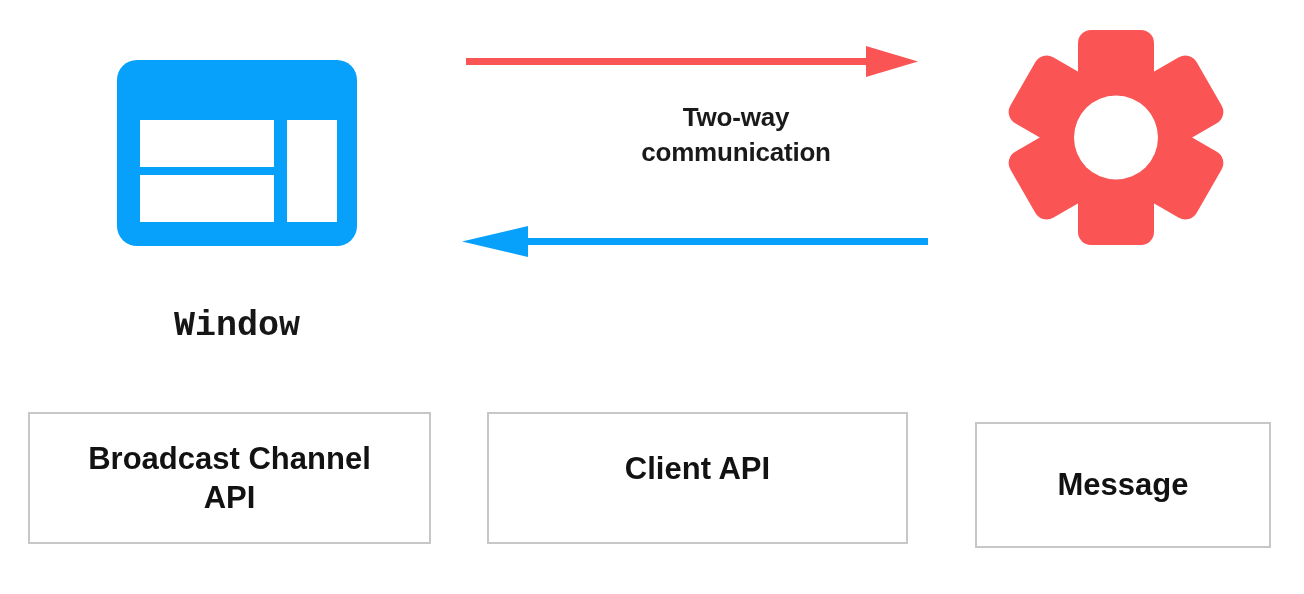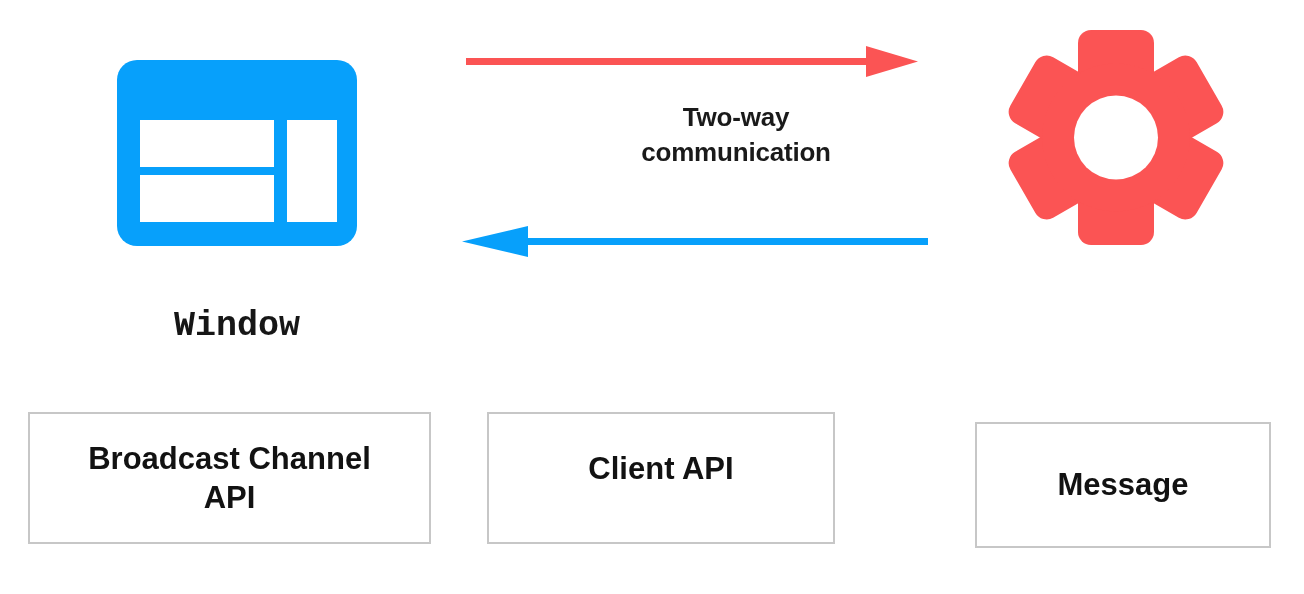--- a/index.html
+++ b/index.html
@@ -96,21 +96,21 @@
     text-align: center;
   }
   .api-box .api-text {
     font-size: 31px;
     font-weight: bold;
     line-height: 1.27;
     color: #121212;
     padding: 0 10px;
   }
   .box-broadcast { left: 28px;  top: 412px; width: 403px; height: 132px; }
-  .box-client    { left: 487px; top: 412px; width: 348px; height: 132px; }
+  .box-client    { left: 487px; top: 412px; width: 421px; height: 132px; }
   .box-client .api-text { transform: translateY(-9px); }
   .box-message   { left: 975px; top: 422px; width: 296px; height: 126px; align-items: center; }
 </style>
 </head>
 <body>
 
 <div id="stage">
 
   <div class="window-icon" style="--blue:#07A0FB">
     <div class="window-pane pane-top"></div>

